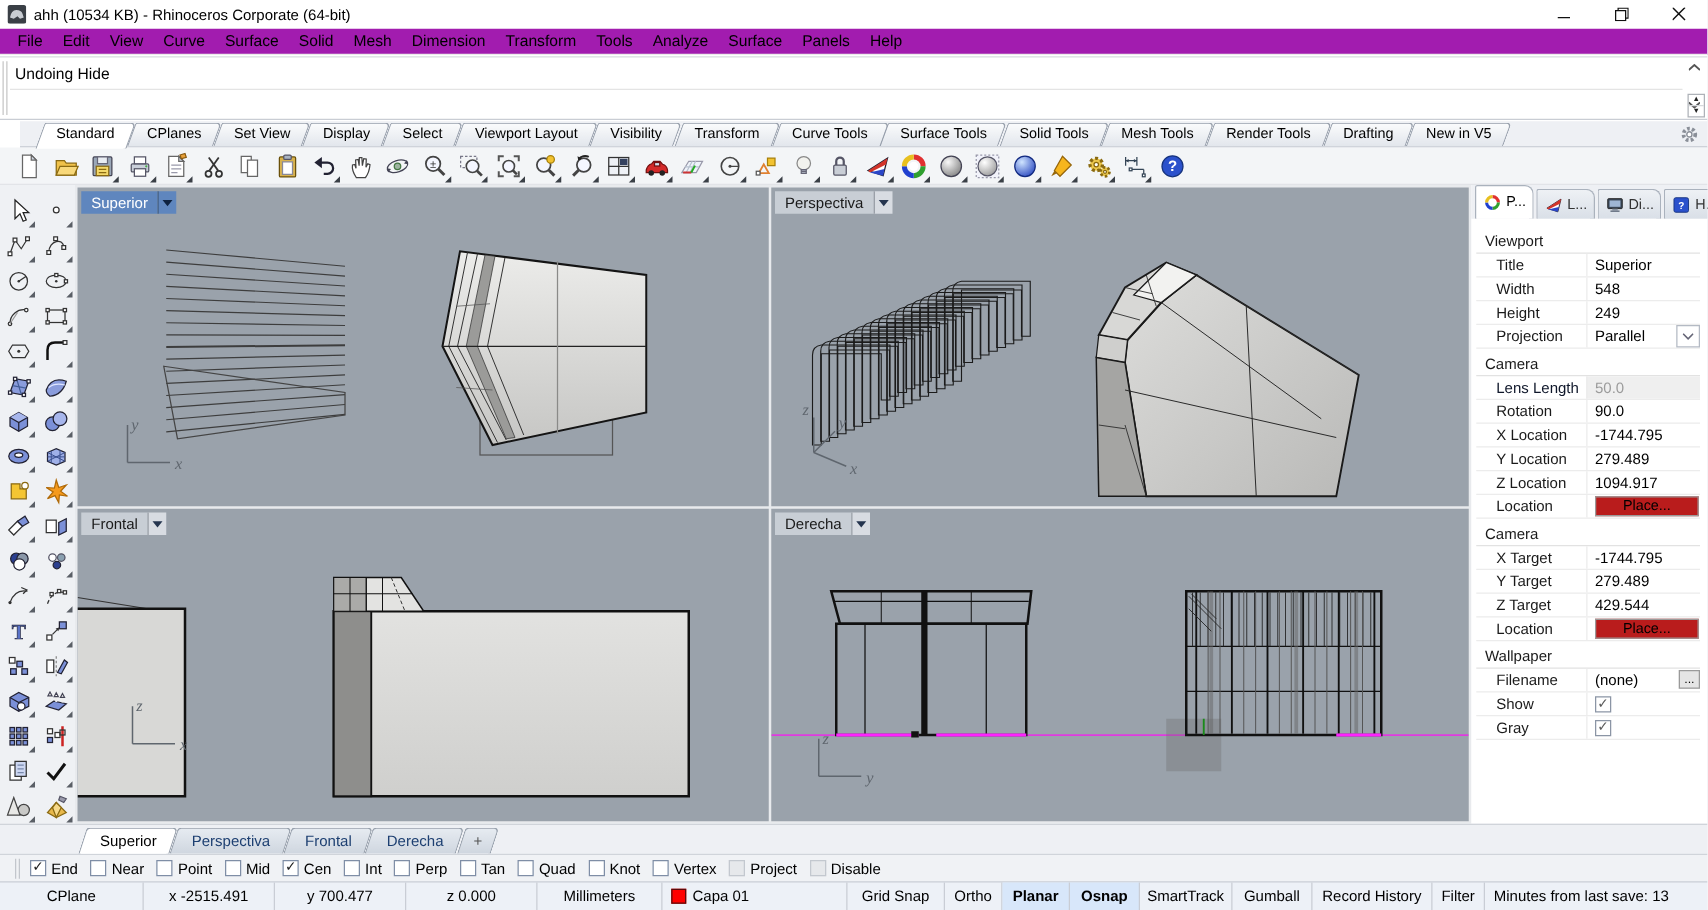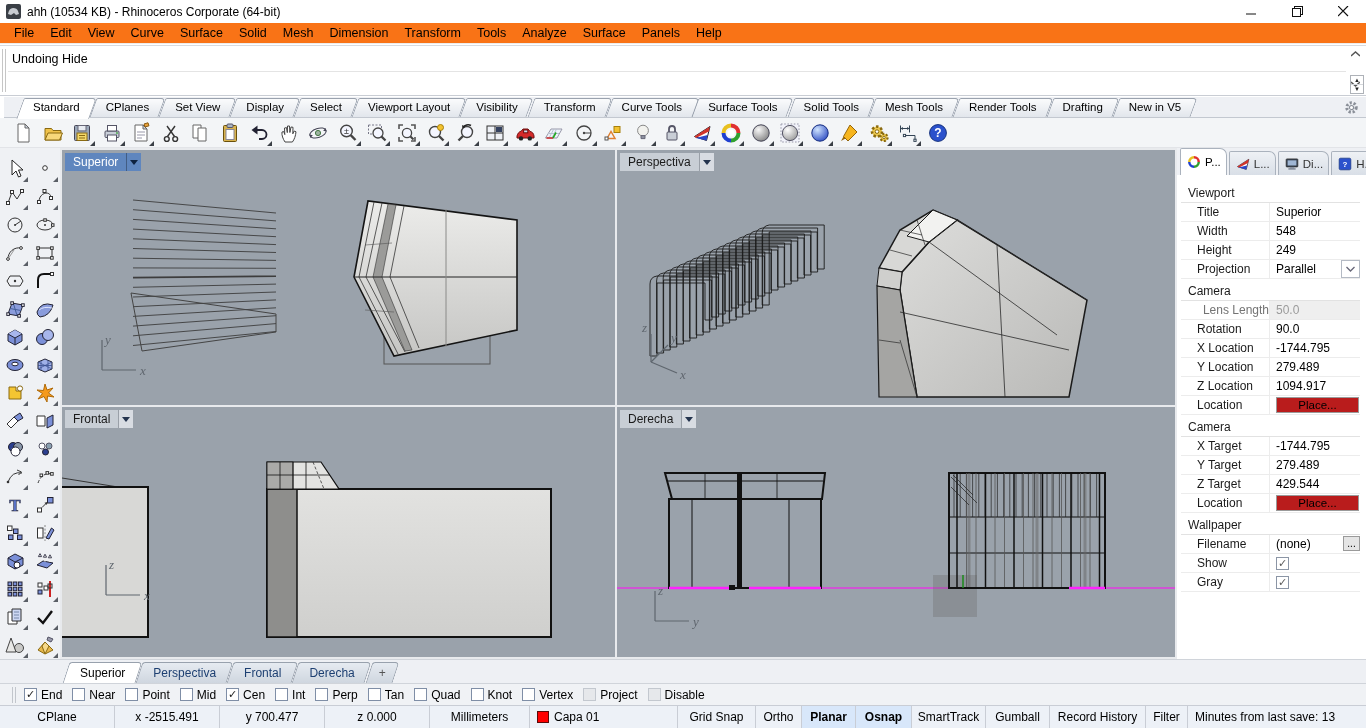--- a/index.html
+++ b/index.html
@@ -8,37 +8,37 @@
   svg { display:block; }
 
   
   .titlebar { position:absolute; top:0; left:0; right:0; height:23px; background:#fff; display:flex; align-items:center; padding-left:6px; }
   .app-icon { width:15px; height:15px; margin-right:6px; }
   .title-text { font-size:12px; }
   .win-controls { margin-left:auto; display:flex; height:100%; }
   .win-btn { width:46px; height:100%; display:flex; align-items:center; justify-content:center; }
 
   
-  .menubar { position:absolute; top:23px; left:0; right:0; height:21px; background:#f97316; display:flex; align-items:center; padding-left:6px; border-bottom:1px solid #ececec; }
+  .menubar { position:absolute; top:23px; left:0; right:0; height:21px; background:#a21caf; display:flex; align-items:center; padding-left:6px; border-bottom:1px solid #ececec; }
   .menu-item { padding:2px 8px; font-size:12.5px; }
 
   
   .cmdwrap { position:absolute; top:45px; left:0; right:0; height:51px; background:#fff; border-top:1px solid #d8dbe0; border-bottom:1px solid #c9cdd4; }
   .cmd-grip { position:absolute; left:2px; top:3px; bottom:3px; width:4px; border-left:1px solid #c6c6c6; border-right:1px solid #c6c6c6; }
   .cmd-history { position:absolute; top:0; left:8px; right:20px; height:26px; display:flex; align-items:center; padding-left:4px; border-bottom:1px solid #e4e4e4; font-size:12.5px; }
   .cmd-scroll { position:absolute; right:2px; top:1px; width:17px; height:44px; display:flex; flex-direction:column; justify-content:space-between; }
   .cmd-scroll .sc { height:14px; display:flex; align-items:center; justify-content:center; color:#555; }
   .cmd-line { position:absolute; top:26px; left:8px; right:20px; height:25px; display:flex; align-items:center; padding-left:4px; font-weight:bold; font-size:12.5px; }
   .caret { width:1px; height:14px; background:#000; margin-left:3px; }
   .spinner { position:absolute; right:2px; top:29px; width:14px; height:19px; border:1px solid #aeb2b8; display:flex; flex-direction:column; }
   .spinner div { flex:1; display:flex; align-items:center; justify-content:center; font-size:6px; color:#222; border-bottom:1px solid #d5d8dc; }
   .spinner div:last-child { border-bottom:none; }
 
   
-  .tabrow { position:absolute; top:97px; left:4px; right:0; height:21px; background:#eef0f4; border-bottom:1px solid #c3c8d0; display:flex; align-items:flex-end; padding-left:16px; }
+  .tabrow { position:absolute; top:97px; left:16px; right:0; height:21px; background:#eef0f4; border-bottom:1px solid #c3c8d0; display:flex; align-items:flex-end; padding-left:16px; }
   .ttab { position:relative; height:19px; padding:3px 13px 0; font-size:11.5px; white-space:nowrap; }
   .ttab::before { content:""; position:absolute; inset:0; transform:skewX(-20deg); background:linear-gradient(#fafbfc,#e2e6ec); border:1px solid #9aa2ae; border-bottom:none; border-radius:2px 4px 0 0; }
   .ttab.active { z-index:2; }
   .ttab.active::before { background:#fff; height:20px; }
   .ttab span { position:relative; }
   .tab-gear { margin-left:auto; margin-right:7px; align-self:center; }
 
   
   .toolbar { position:absolute; top:118px; left:0; right:0; height:30px; background:#f3f5f7; border-bottom:1px solid #e2e4e8; display:flex; align-items:center; padding-left:10px; gap:3.5px; }
   .tbtn { position:relative; width:26px; height:26px; display:flex; align-items:center; justify-content:center; }
@@ -70,21 +70,21 @@
   .panel { position:absolute; left:1177px; top:0; width:189px; height:100%; background:#fff; }
   .ptabs { display:flex; align-items:flex-end; height:27px; background:#eef0f4; padding-left:3px; }
   .ptab { height:24px; display:flex; align-items:center; gap:3px; padding:0 5px; border:1px solid #aab2bd; border-bottom:none; border-radius:2px 7px 0 0; background:linear-gradient(#eef1f5,#d9dfe7); font-size:11.5px; margin-right:2px; color:#333; }
   .ptab.active { background:#fff; height:27px; color:#000; }
   .pgrid { padding:8px 6px 0 4px; }
   .psec { margin-bottom:2px; }
   .psec-h { height:20px; line-height:20px; padding-left:7px; border-bottom:1px solid #e2e2e2; color:#1a1a1a; }
   .prow { display:flex; align-items:center; height:19px; border-bottom:1px solid #ececec; }
   .prow .pl { width:88px; padding-left:16px; white-space:nowrap; overflow:hidden; color:#1a1a1a; }
   .prow .pvw { flex:1; position:relative; display:flex; align-items:center; height:100%; border-left:1px solid #ececec; padding-left:6px; }
-  .prow.disabled .pl { color:#737373;text-align:right; }
+  .prow.disabled .pl { color:#0f172a; }
   .prow.disabled .pvw { background:#efefef; color:#9b9b9b; }
   .ddbox { position:absolute; right:0; top:0; width:19px; height:100%; background:#fff; border:1px solid #b4bac4; display:flex; align-items:center; justify-content:center; }
   .pbtn { flex:1; height:16px; margin-right:1px; background:#b91c1c; border:1px solid #9a9a9a; display:flex; align-items:center; justify-content:center; font-size:11.5px; }
   .dots-btn { position:absolute; right:0; top:1px; width:17px; height:15px; background:#e5e5e5; border:1px solid #9a9a9a; display:flex; align-items:center; justify-content:center; font-size:10px; }
   .pcheck { width:13px; height:13px; border:1px solid #8b95a5; background:#fff; display:flex; align-items:center; justify-content:center; font-size:11px; color:#5a5a5a; line-height:1; }
 
   
   .vptabs { position:absolute; top:659px; left:0; right:0; height:24px; background:#eef0f4; border-top:1px solid #d0d4da; display:flex; align-items:flex-end; padding-left:66px; }
   .vtab { position:relative; height:21px; padding:4px 14px 0; font-size:12px; color:#1d3f71; white-space:nowrap; }
   .vtab::before { content:""; position:absolute; inset:0; transform:skewX(-18deg); background:linear-gradient(#e6ebf1,#cfd6df); border:1px solid #98a1ad; border-bottom:none; border-radius:3px 4px 0 0; }

